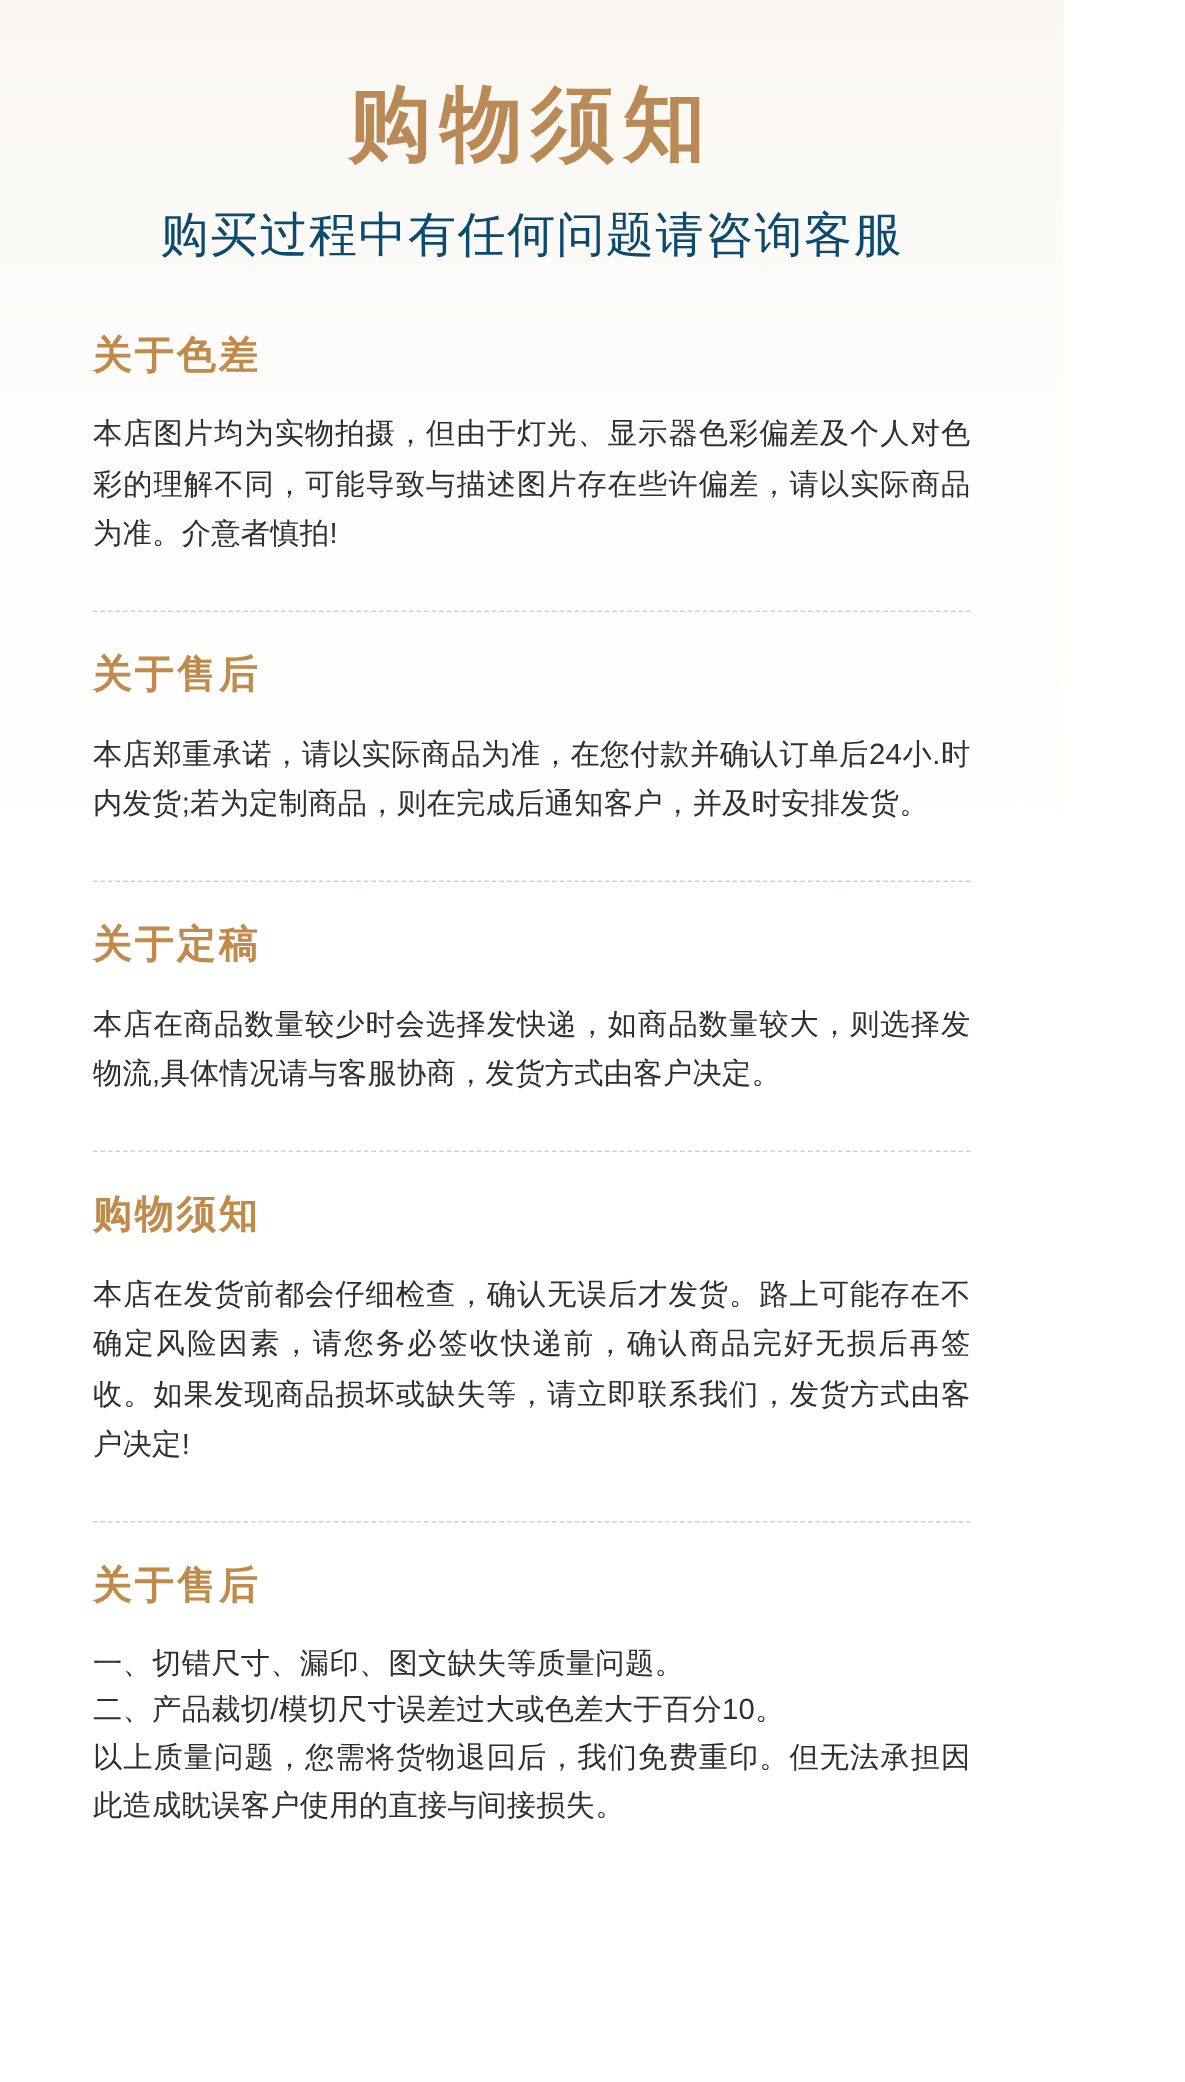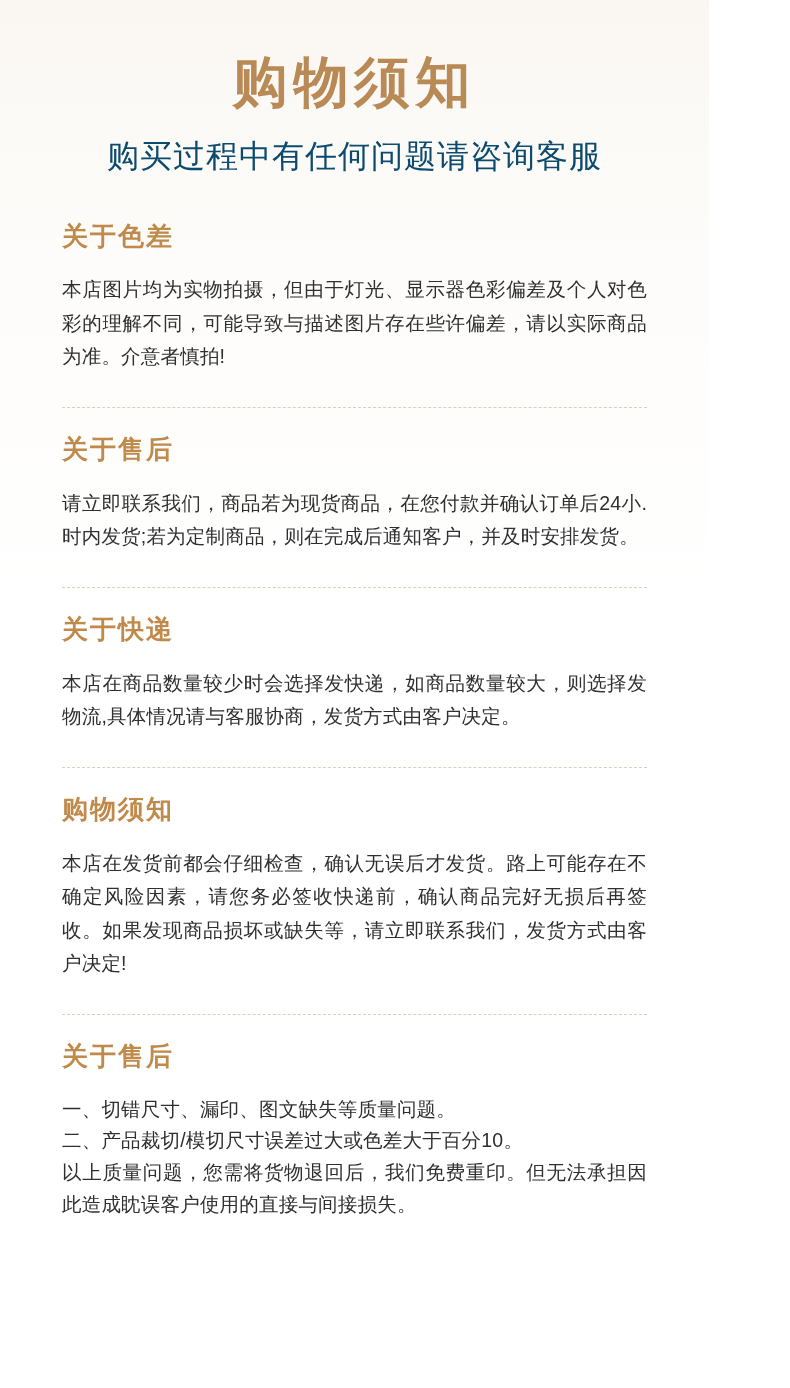--- a/index.html
+++ b/index.html
@@ -95,25 +95,25 @@
     <div class="content">
 
 
       <div class="section">
         <h2 class="section-title">关于色差</h2>
         <p class="section-body">本店图片均为实物拍摄，但由于灯光、显示器色彩偏差及个人对色彩的理解不同，可能导致与描述图片存在些许偏差，请以实际商品为准。介意者慎拍!</p>
       </div>
 
       <div class="section">
         <h2 class="section-title">关于售后</h2>
-        <p class="section-body">请立即联系我们，商品若为现货商品，在您付款并确认订单后24小.时内发货;若为定制商品，则在完成后通知客户，并及时安排发货。</p>
+        <p class="section-body">本店郑重承诺，请以实际商品为准，在您付款并确认订单后24小.时内发货;若为定制商品，则在完成后通知客户，并及时安排发货。</p>
       </div>
 
       <div class="section">
-        <h2 class="section-title">关于快递</h2>
+        <h2 class="section-title">关于定稿</h2>
         <p class="section-body">本店在商品数量较少时会选择发快递，如商品数量较大，则选择发物流,具体情况请与客服协商，发货方式由客户决定。</p>
       </div>
 
       <div class="section">
         <h2 class="section-title">购物须知</h2>
         <p class="section-body">本店在发货前都会仔细检查，确认无误后才发货。路上可能存在不确定风险因素，请您务必签收快递前，确认商品完好无损后再签收。如果发现商品损坏或缺失等，请立即联系我们，发货方式由客户决定!</p>
       </div>
 
       <div class="section last">
         <h2 class="section-title">关于售后</h2>

